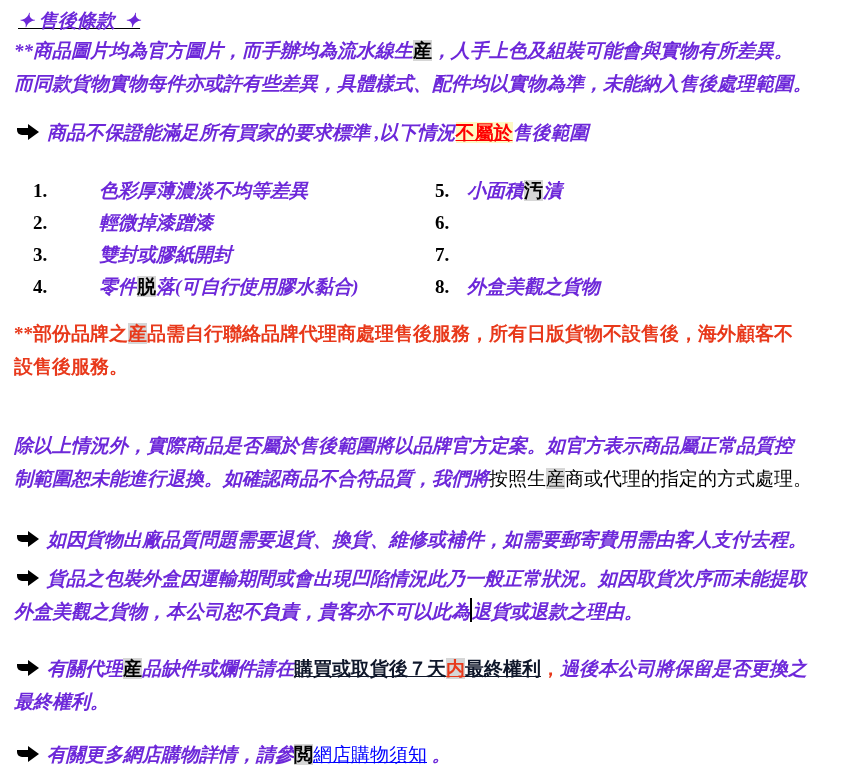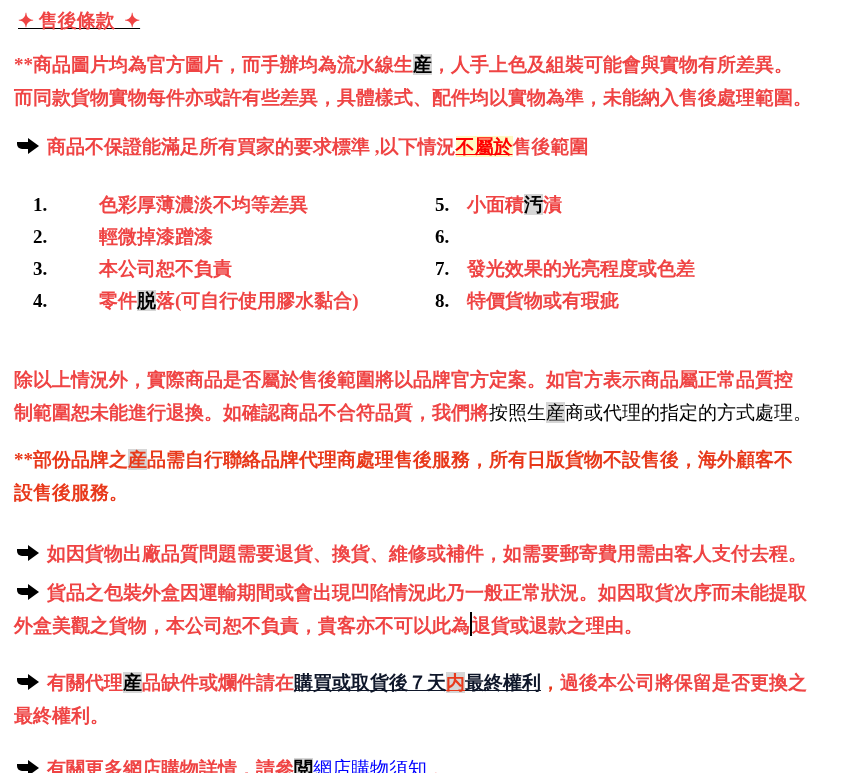--- a/index.html
+++ b/index.html
@@ -9,42 +9,42 @@
   }
   .page{padding:4px 14px 0 14px;}
   .title{
     font-size:19px;font-weight:bold;color:#000;
     text-decoration:underline;margin:4px 0 0 4px;white-space:nowrap;
   }
   .para{
     font-size:19px;font-weight:bold;color:#000;
     line-height:33px;margin:0;white-space:nowrap;
   }
-  .p1{margin-top:14px;}
+  .p1{margin-top:0;}
   .p2{margin-top:16px;}
   .p3{margin-top:46px;}
   .p4{margin-top:14px;}
   .p5{margin-top:28px;}
   .p6{margin-top:6px;}
   .p7{margin-top:24px;}
   .p8{margin-top:20px;}
 
   .lists{display:flex;margin-top:26px;}
   .col-left{width:421px;padding-left:19px;box-sizing:border-box;}
   .col-right{flex:1;}
   .list-row{
     display:flex;font-size:19px;font-weight:bold;color:#000;
     height:32px;line-height:32px;white-space:nowrap;
   }
   .col-left .num{width:66px;}
   .col-right .num{width:32px;}
 
   
   .run{white-space:pre;}
-  .r-b{color:#ef4444;}
+  .r-b{color:#6d28d9;font-style:italic;}
   .r-light{font-weight:normal;color:#000;}
   .r-sub{color:#000;background:#d6d6d6;}
   .r-lightsub{font-weight:normal;color:#000;background:#d6d6d6;}
   .r-red{color:#e8391b;}
   .r-redsub{color:#e8391b;background:#d6d6d6;}
   .r-redu{color:#0f172a;text-decoration:underline;}
   .r-redusub{color:#e8391b;background:#d6d6d6;text-decoration:underline;}
   .r-hl{color:#ff0000;background:#fef9c3;text-decoration:underline;}
   .r-link{color:#0000ff;font-weight:normal;text-decoration:underline;cursor:pointer;}
   .r-caret{
@@ -82,49 +82,48 @@
         <div class="list-row">
           <span class="num">1.</span>
           <span class="item-text"><span class="run r-b">色彩厚薄濃淡不均等差異</span></span>
         </div>
         <div class="list-row">
           <span class="num">2.</span>
           <span class="item-text"><span class="run r-b">輕微掉漆蹭漆</span></span>
         </div>
         <div class="list-row">
           <span class="num">3.</span>
-          <span class="item-text"><span class="run r-b">本公司恕不負責</span></span>
+          <span class="item-text"><span class="run r-b">雙封或膠紙開封</span></span>
         </div>
         <div class="list-row">
           <span class="num">4.</span>
           <span class="item-text"><span class="run r-b">零件</span><span class="run r-sub">脱</span><span class="run r-b">落(可自行使用膠水黏合)</span></span>
         </div>
       </div>
     <div class="col-right">
         <div class="list-row">
           <span class="num">5.</span>
           <span class="item-text"><span class="run r-b">小面積</span><span class="run r-sub">汚</span><span class="run r-b">漬</span></span>
         </div>
         <div class="list-row">
           <span class="num">6.</span>
         </div>
         <div class="list-row">
           <span class="num">7.</span>
-          <span class="item-text"><span class="run r-b">發光效果的光亮程度或色差</span></span>
         </div>
         <div class="list-row">
           <span class="num">8.</span>
-          <span class="item-text"><span class="run r-b">特價貨物或有瑕疵</span></span>
+          <span class="item-text"><span class="run r-b">外盒美觀之貨物</span></span>
         </div>
       </div>
   </div>
 
+  <p class="para p4"><span class="run r-red">**部份品牌之</span><span class="run r-redsub">産</span><span class="run r-red">品需自行聯絡品牌代理商處理售後服務，所有日版貨物不設售後，海外顧客不</span><br><span class="run r-red">設售後服務。</span></p>
+
   <p class="para p3"><span class="run r-b">除以上情況外，實際商品是否屬於售後範圍將以品牌官方定案。如官方表示商品屬正常品質控</span><br><span class="run r-b">制範圍恕未能進行退換。如確認商品不合符品質，我們將</span><span class="run r-light">按照生</span><span class="run r-lightsub">産</span><span class="run r-light">商或代理的指定的方式處理。</span></p>
-
-  <p class="para p4"><span class="run r-red">**部份品牌之</span><span class="run r-redsub">産</span><span class="run r-red">品需自行聯絡品牌代理商處理售後服務，所有日版貨物不設售後，海外顧客不</span><br><span class="run r-red">設售後服務。</span></p>
 
   <p class="para p5"><span class="run r-arrow"></span><span class="run r-b">如因貨物出廠品質問題需要退貨、換貨、維修或補件，如需要郵寄費用需由客人支付去程。</span></p>
 
   <p class="para p6"><span class="run r-arrow"></span><span class="run r-b">貨品之包裝外盒因運輸期間或會出現凹陷情況此乃一般正常狀況。如因取貨次序而未能提取</span><br><span class="run r-b">外盒美觀之貨物，本公司恕不負責，貴客亦不可以此為</span><span class="run r-caret"></span><span class="run r-b">退貨或退款之理由。</span></p>
 
   <p class="para p7"><span class="run r-arrow"></span><span class="run r-b">有關代理</span><span class="run r-sub">産</span><span class="run r-b">品缺件或爛件請在</span><span class="run r-redu">購買或取貨後７天</span><span class="run r-redusub">内</span><span class="run r-redu">最終權利</span><span class="run r-red">，</span><span class="run r-b">過後本公司將保留是否更換之</span><br><span class="run r-b">最終權利。</span></p>
 
   <p class="para p8"><span class="run r-arrow"></span><span class="run r-b">有關更多網店購物詳情，請參</span><span class="run r-sub">閲</span><a class="run r-link" href="#">網店購物須知</a><span class="run r-b"> 。</span></p>
 
 </div>

